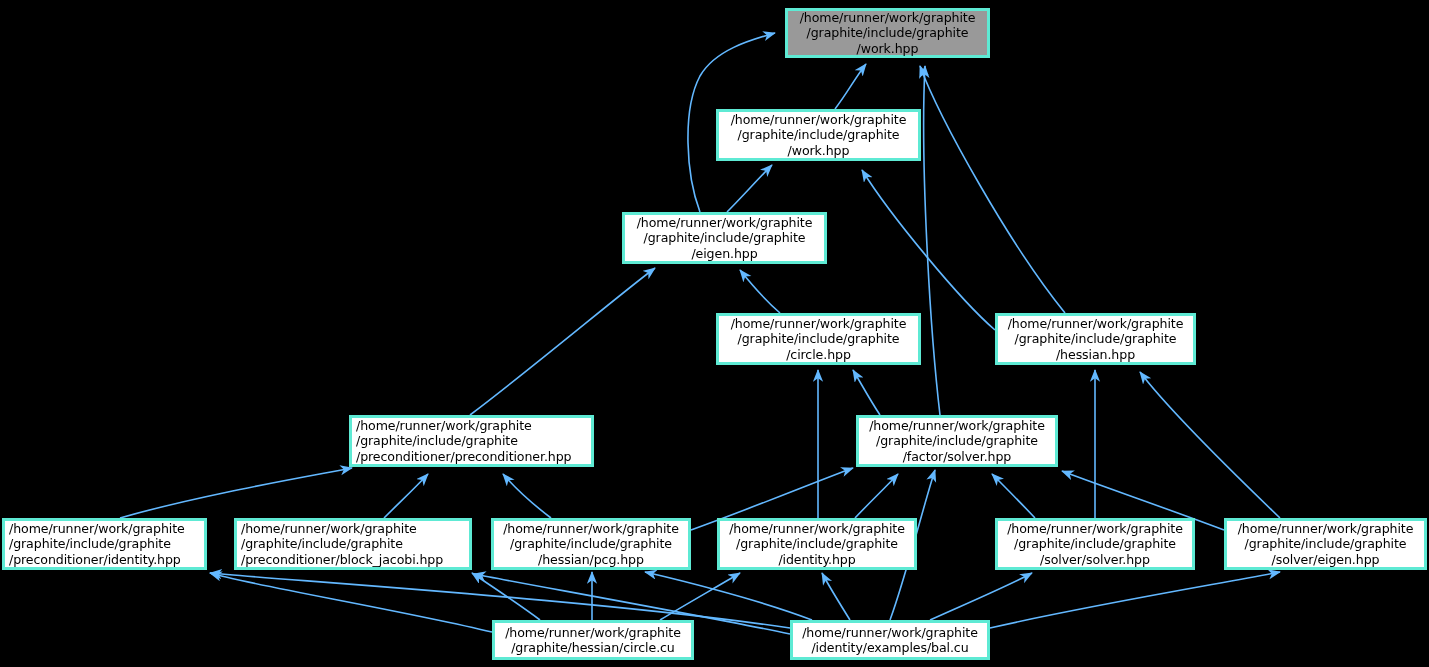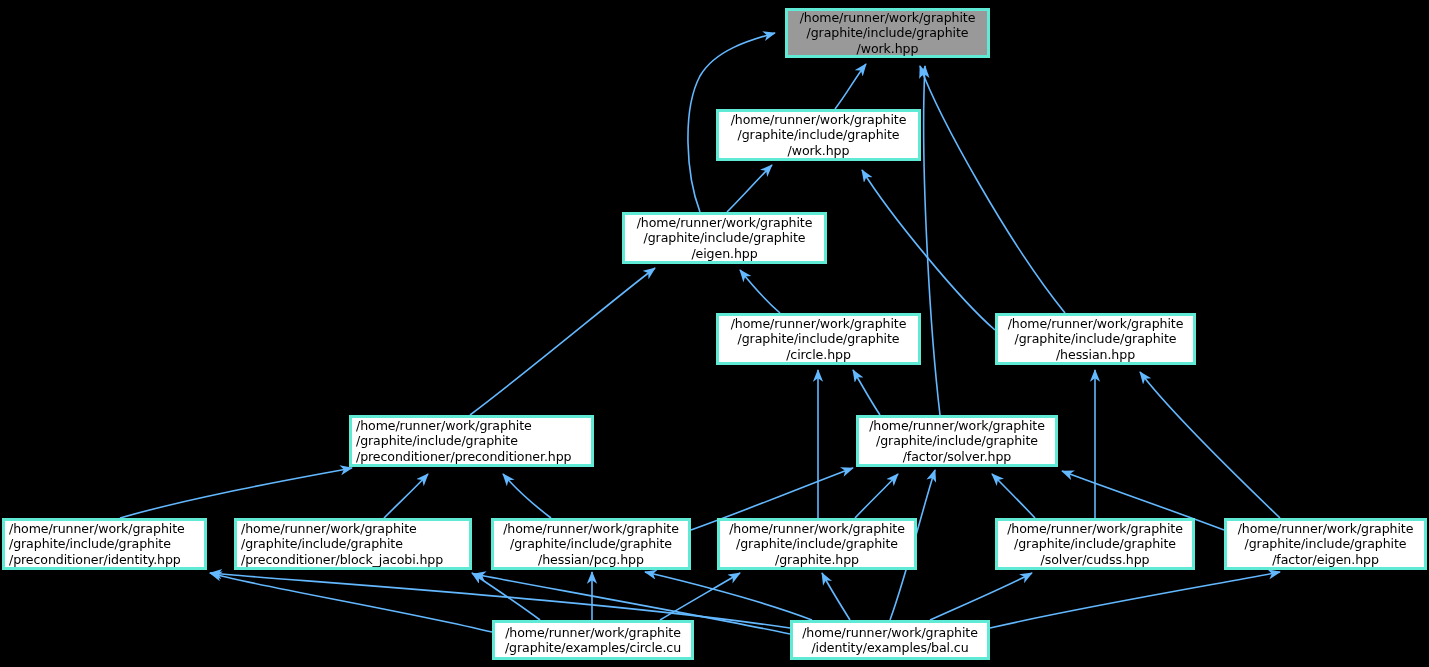--- a/index.html
+++ b/index.html
@@ -61,19 +61,19 @@
       <div class="node gray" style="left: 785px; top: 8px; width: 205px; height: 50px;"><span>/home/runner/work/graphite</span><span>/graphite/include/graphite</span><span>/work.hpp</span></div>
       <div class="node" style="left: 716px; top: 109px; width: 205px; height: 52px;"><span>/home/runner/work/graphite</span><span>/graphite/include/graphite</span><span>/work.hpp</span></div>
       <div class="node" style="left: 622px; top: 212px; width: 205px; height: 52px;"><span>/home/runner/work/graphite</span><span>/graphite/include/graphite</span><span>/eigen.hpp</span></div>
       <div class="node" style="left: 716px; top: 313px; width: 205px; height: 52px;"><span>/home/runner/work/graphite</span><span>/graphite/include/graphite</span><span>/circle.hpp</span></div>
       <div class="node" style="left: 995px; top: 313px; width: 201px; height: 52px;"><span>/home/runner/work/graphite</span><span>/graphite/include/graphite</span><span>/hessian.hpp</span></div>
       <div class="node left" style="left: 349px; top: 415px; width: 245px; height: 52px;"><span>/home/runner/work/graphite</span><span>/graphite/include/graphite</span><span>/preconditioner/preconditioner.hpp</span></div>
       <div class="node" style="left: 856px; top: 415px; width: 202px; height: 52px;"><span>/home/runner/work/graphite</span><span>/graphite/include/graphite</span><span>/factor/solver.hpp</span></div>
       <div class="node left" style="left: 2px; top: 518px; width: 205px; height: 52px;"><span>/home/runner/work/graphite</span><span>/graphite/include/graphite</span><span>/preconditioner/identity.hpp</span></div>
       <div class="node left" style="left: 234px; top: 518px; width: 238px; height: 52px;"><span>/home/runner/work/graphite</span><span>/graphite/include/graphite</span><span>/preconditioner/block_jacobi.hpp</span></div>
       <div class="node" style="left: 491px; top: 518px; width: 200px; height: 52px;"><span>/home/runner/work/graphite</span><span>/graphite/include/graphite</span><span>/hessian/pcg.hpp</span></div>
-      <div class="node" style="left: 717px; top: 518px; width: 200px; height: 52px;"><span>/home/runner/work/graphite</span><span>/graphite/include/graphite</span><span>/graphite.hpp</span></div>
-      <div class="node" style="left: 995px; top: 518px; width: 200px; height: 52px;"><span>/home/runner/work/graphite</span><span>/graphite/include/graphite</span><span>/solver/cudss.hpp</span></div>
-      <div class="node" style="left: 1224px; top: 518px; width: 203px; height: 52px;"><span>/home/runner/work/graphite</span><span>/graphite/include/graphite</span><span>/factor/eigen.hpp</span></div>
-      <div class="node" style="left: 492px; top: 620px; width: 202px; height: 40px;"><span>/home/runner/work/graphite</span><span>/graphite/examples/circle.cu</span></div>
+      <div class="node" style="left: 717px; top: 518px; width: 200px; height: 52px;"><span>/home/runner/work/graphite</span><span>/graphite/include/graphite</span><span>/identity.hpp</span></div>
+      <div class="node" style="left: 995px; top: 518px; width: 200px; height: 52px;"><span>/home/runner/work/graphite</span><span>/graphite/include/graphite</span><span>/solver/solver.hpp</span></div>
+      <div class="node" style="left: 1224px; top: 518px; width: 203px; height: 52px;"><span>/home/runner/work/graphite</span><span>/graphite/include/graphite</span><span>/solver/eigen.hpp</span></div>
+      <div class="node" style="left: 492px; top: 620px; width: 202px; height: 40px;"><span>/home/runner/work/graphite</span><span>/graphite/hessian/circle.cu</span></div>
       <div class="node" style="left: 790px; top: 620px; width: 200px; height: 40px;"><span>/home/runner/work/graphite</span><span>/identity/examples/bal.cu</span></div>
     </div>
 </div>
 
 </body></html>

